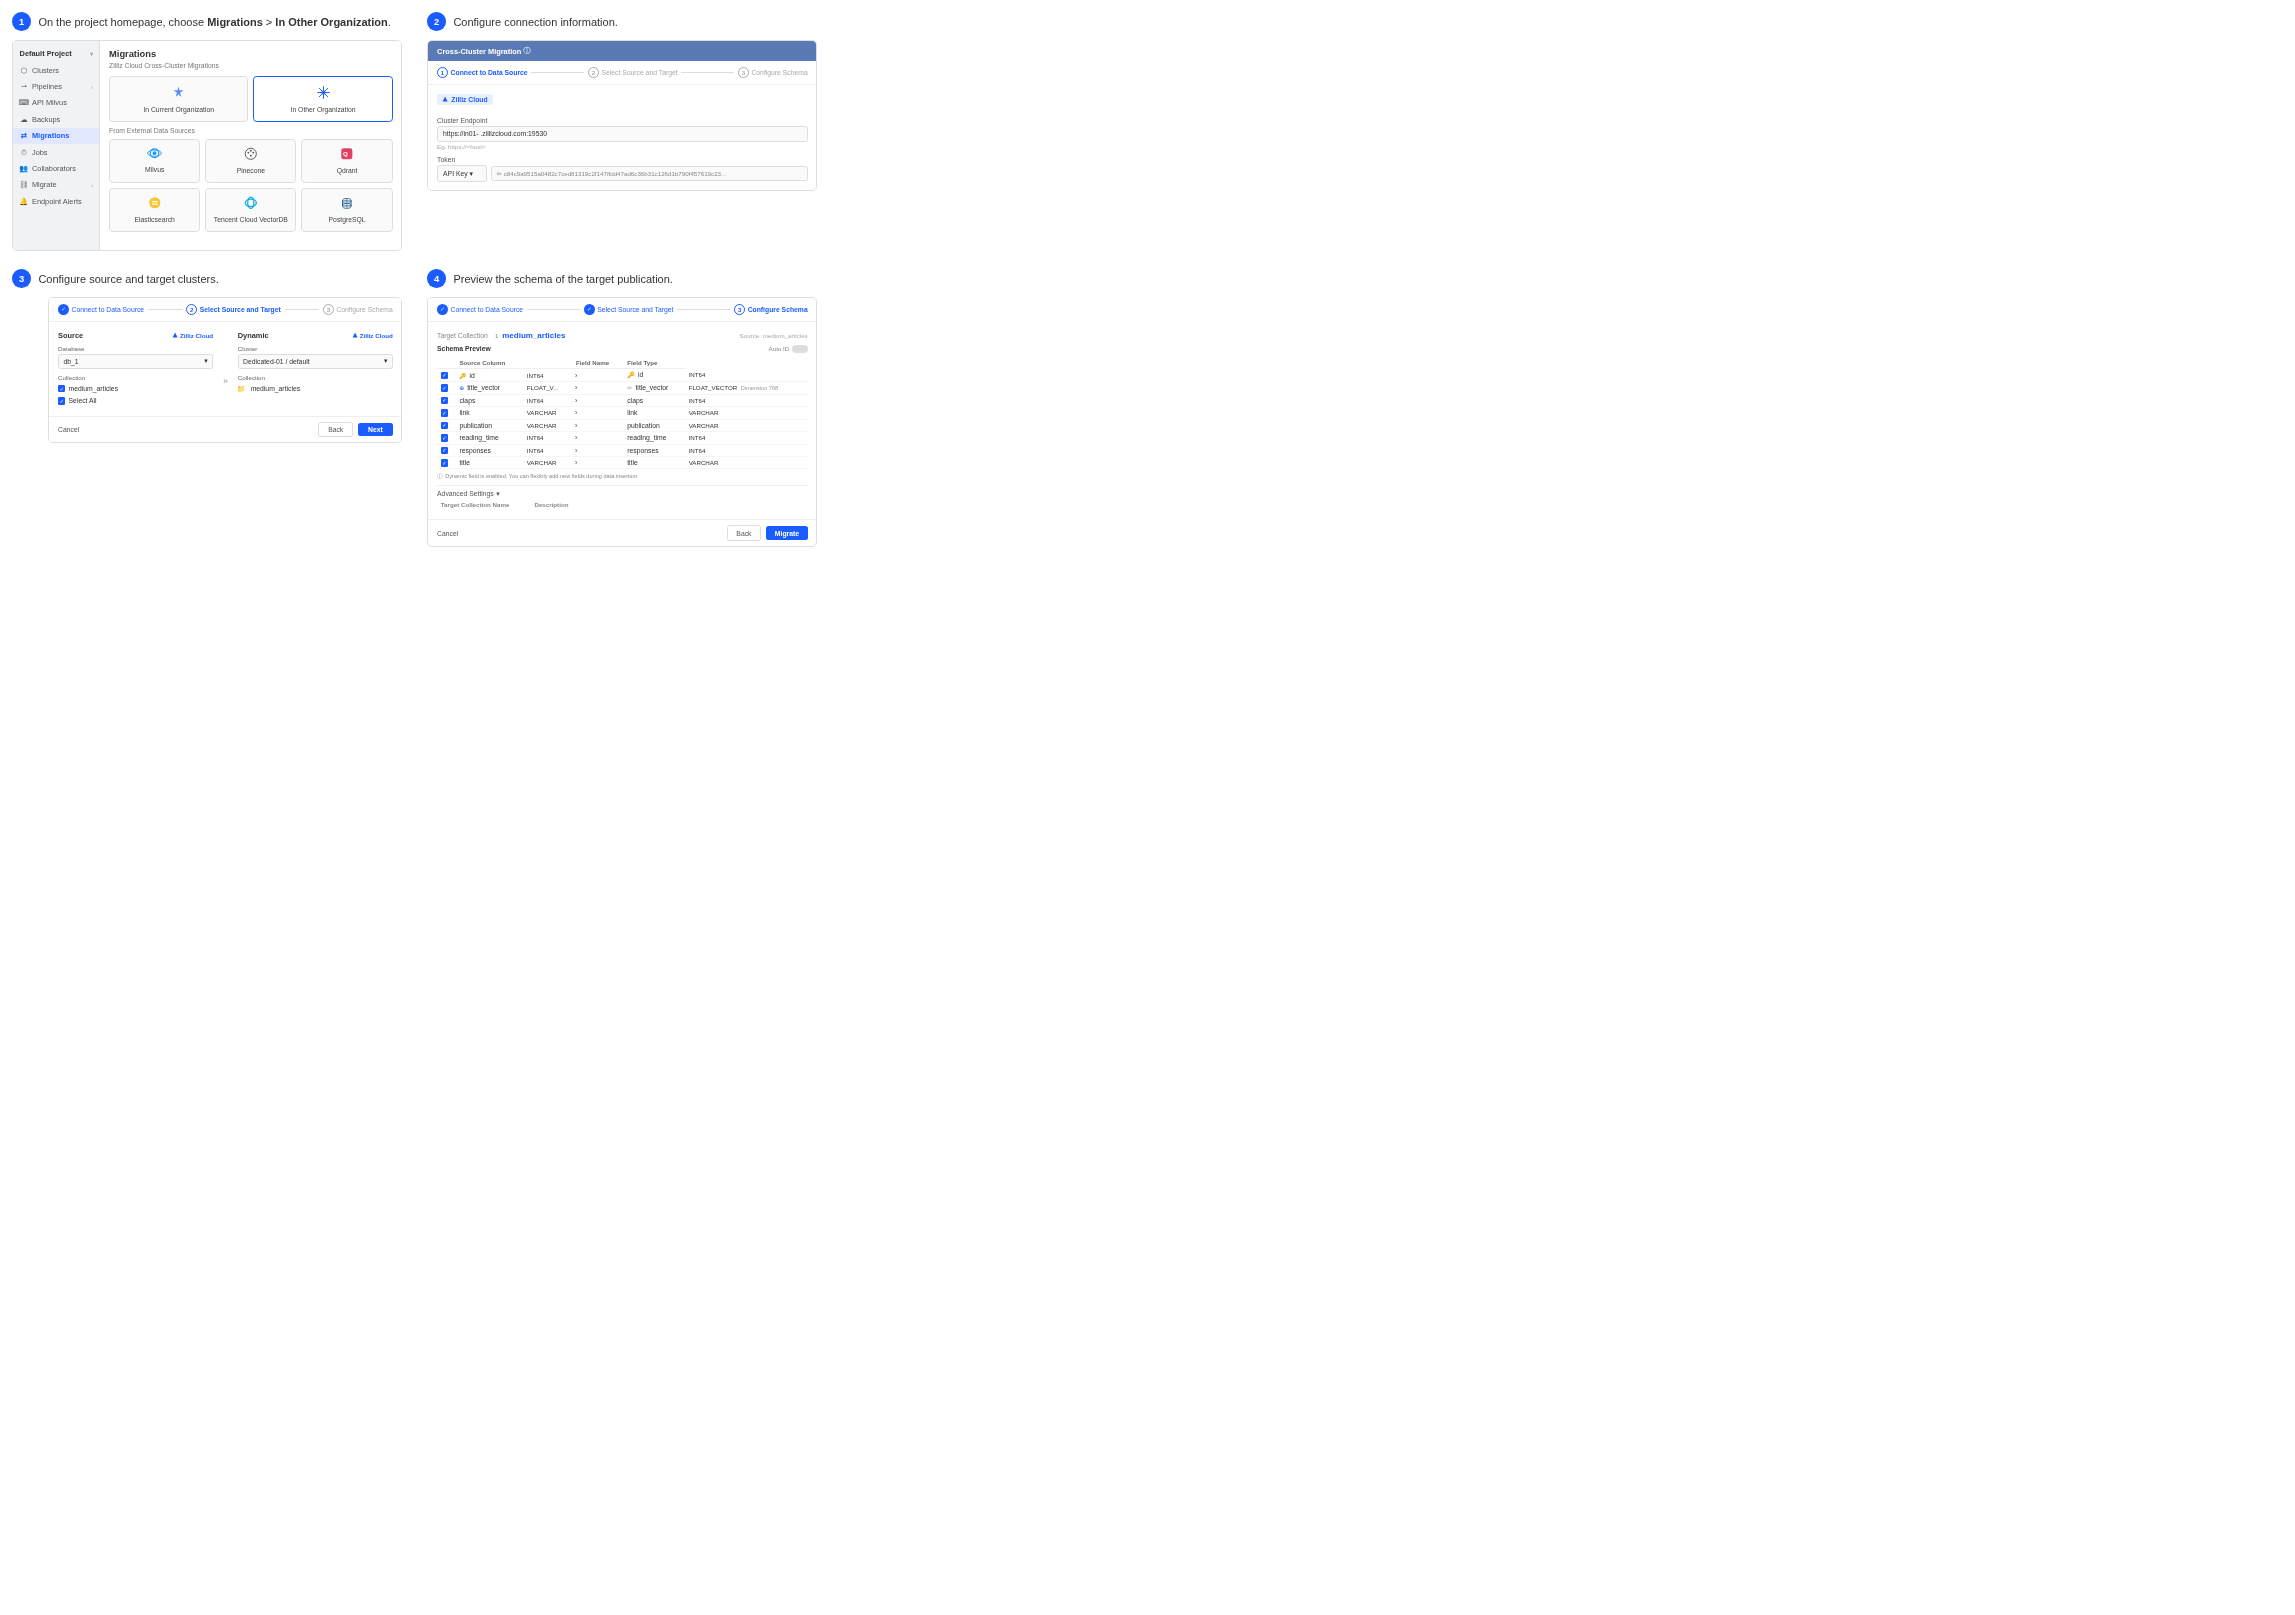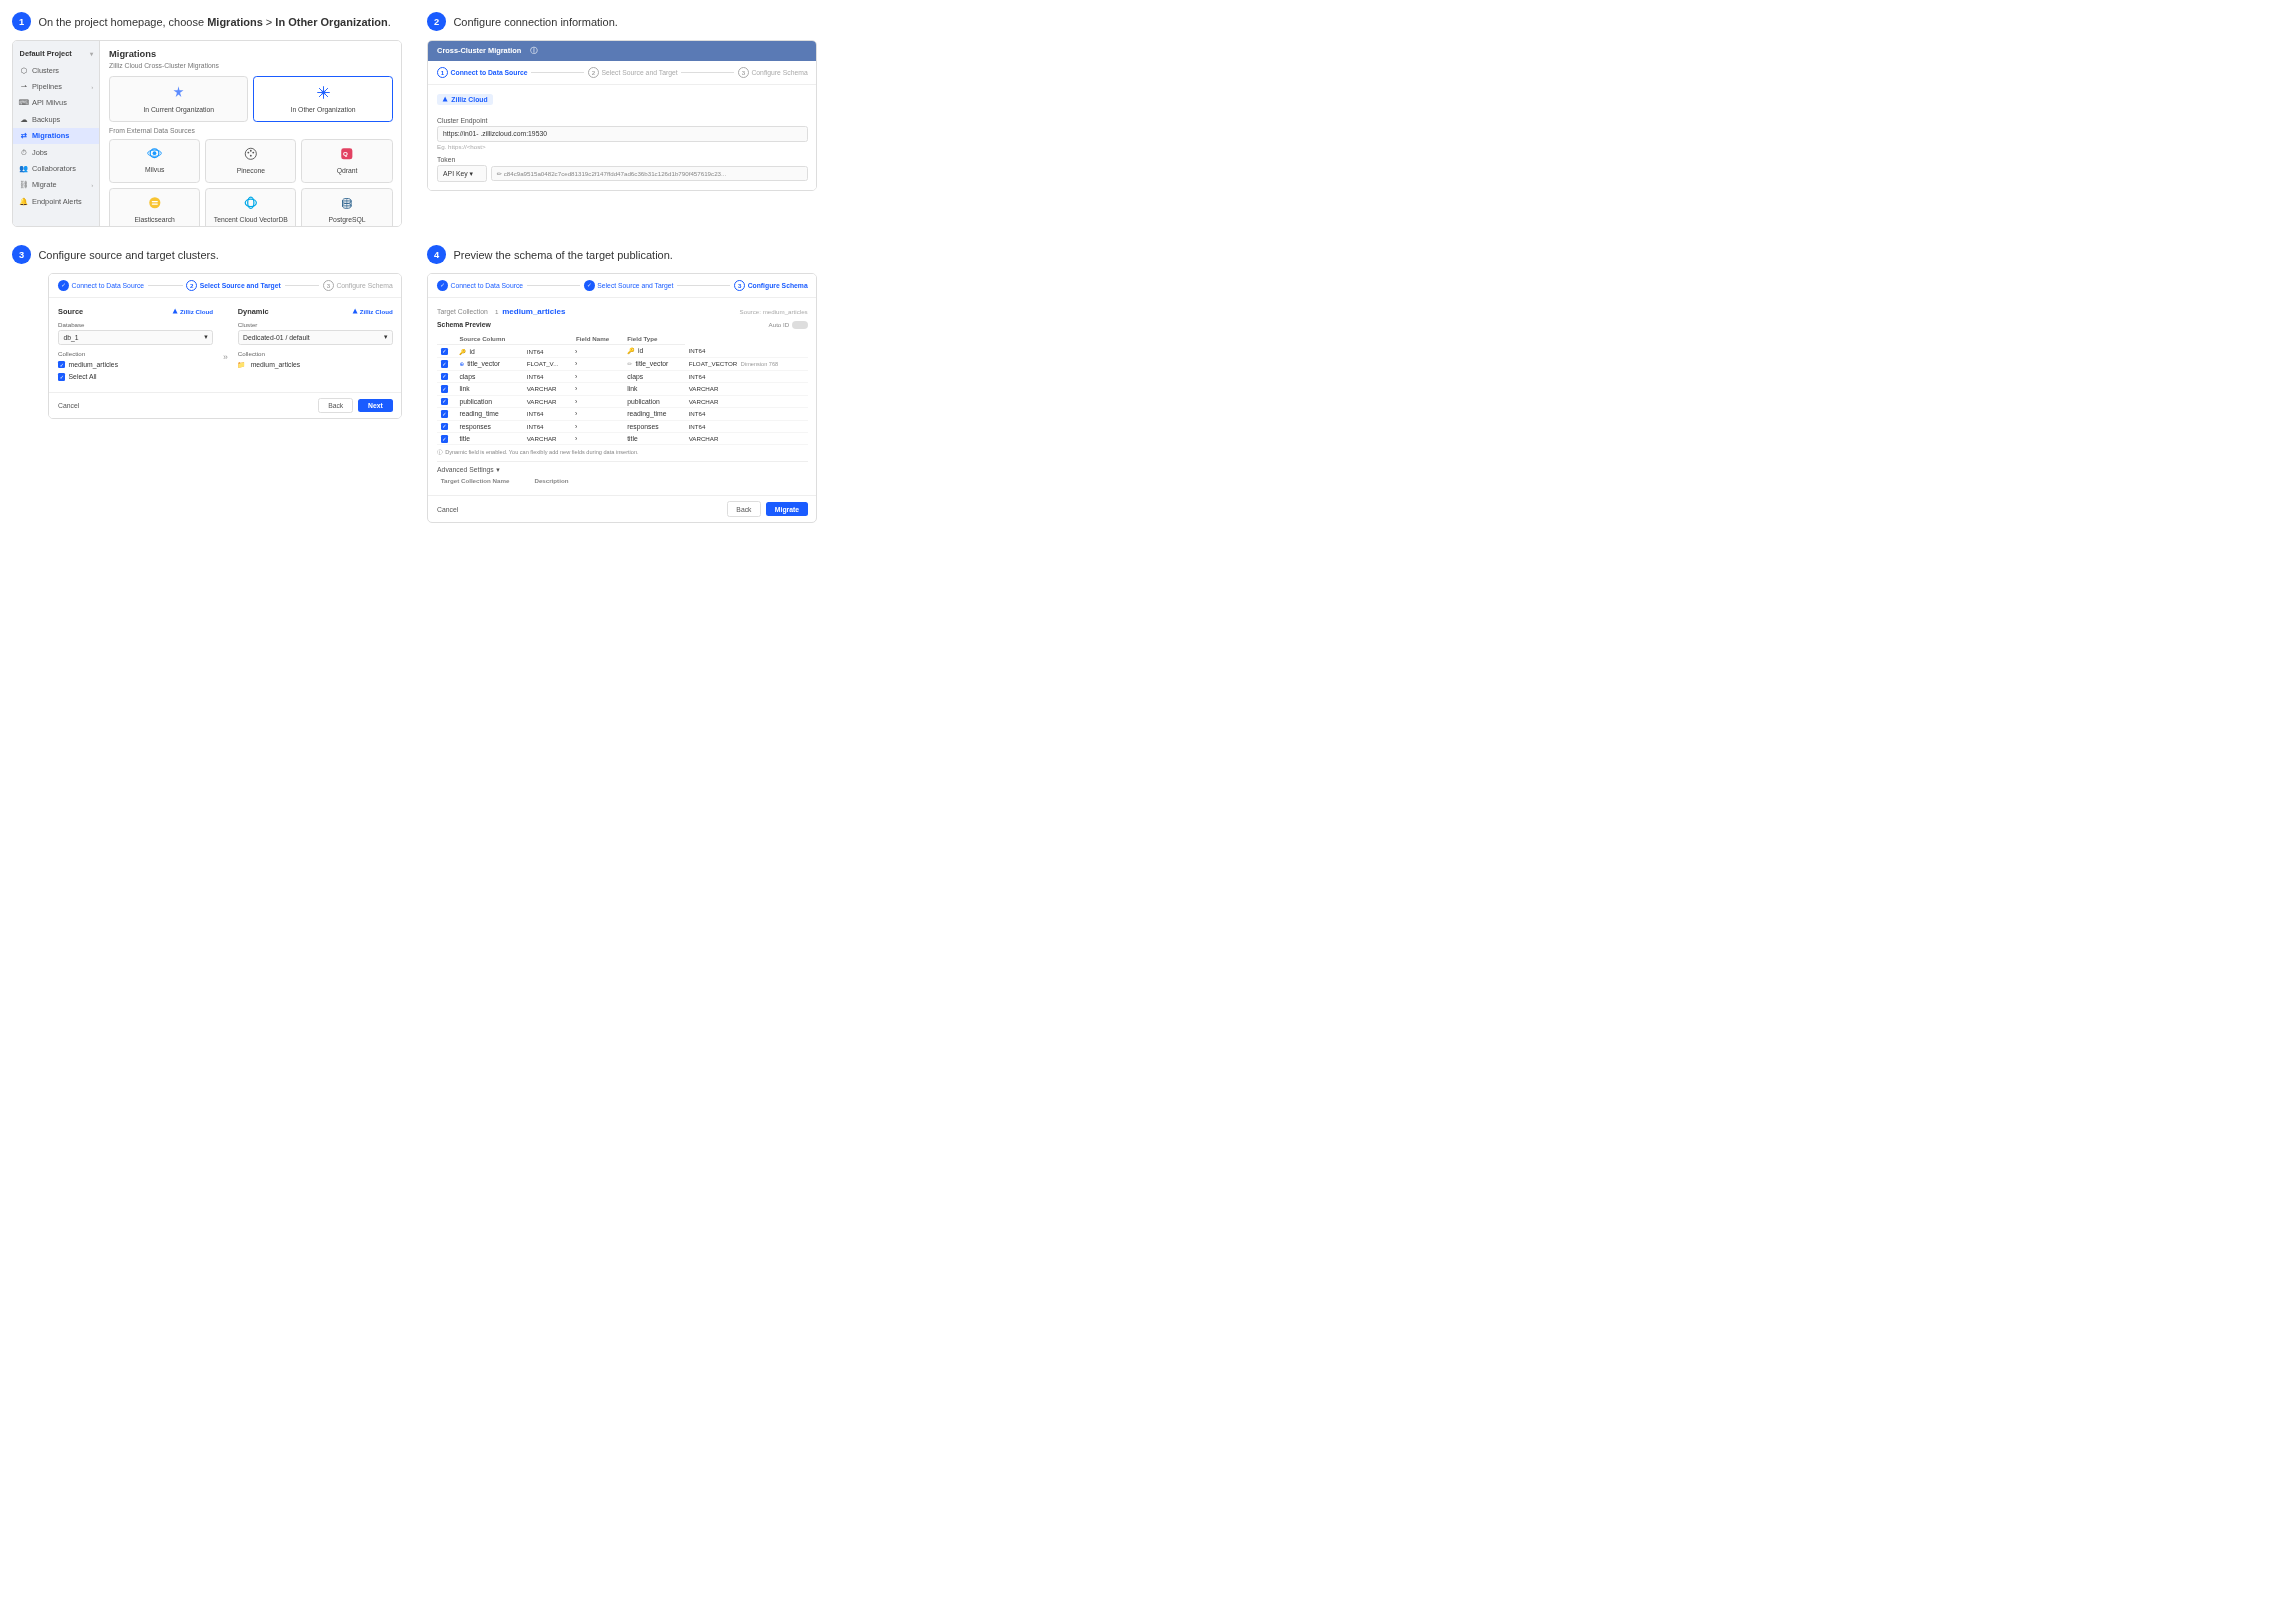--- a/index.html
+++ b/index.html
@@ -45,21 +45,21 @@
     
     .panel1 {
       grid-column: 1;
       grid-row: 1;
     }
     .panel1-inner {
       border: 0.6px solid #ddd;
       border-radius: 5px;
       overflow: hidden;
       display: flex;
-      height: 187px;
+      height: 211px;
     }
     .sidebar {
       width: 87px;
       background: #f0f2f5;
       border-right: 0.6px solid #ddd;
       padding: 5px 0;
       flex-shrink: 0;
     }
     .sidebar-project-header {
       display: flex;
@@ -161,22 +161,22 @@
       border-radius: 5px;
       overflow: hidden;
     }
     .wizard-header {
       background: #5a7ab5;
       padding: 5px 8.7px;
       color: #fff;
       font-size: 7.4px;
       font-weight: 600;
       display: flex;
-      align-items: center;
-      gap: 9px;
+      align-items: flex-end;
+      gap: 2px;
     }
     .wizard-steps {
       display: flex;
       align-items: center;
       padding: 6.2px 8.7px;
       border-bottom: 0.6px solid #eee;
       gap: 3.7px;
       font-size: 6.8px;
       background: #fff;
     }

